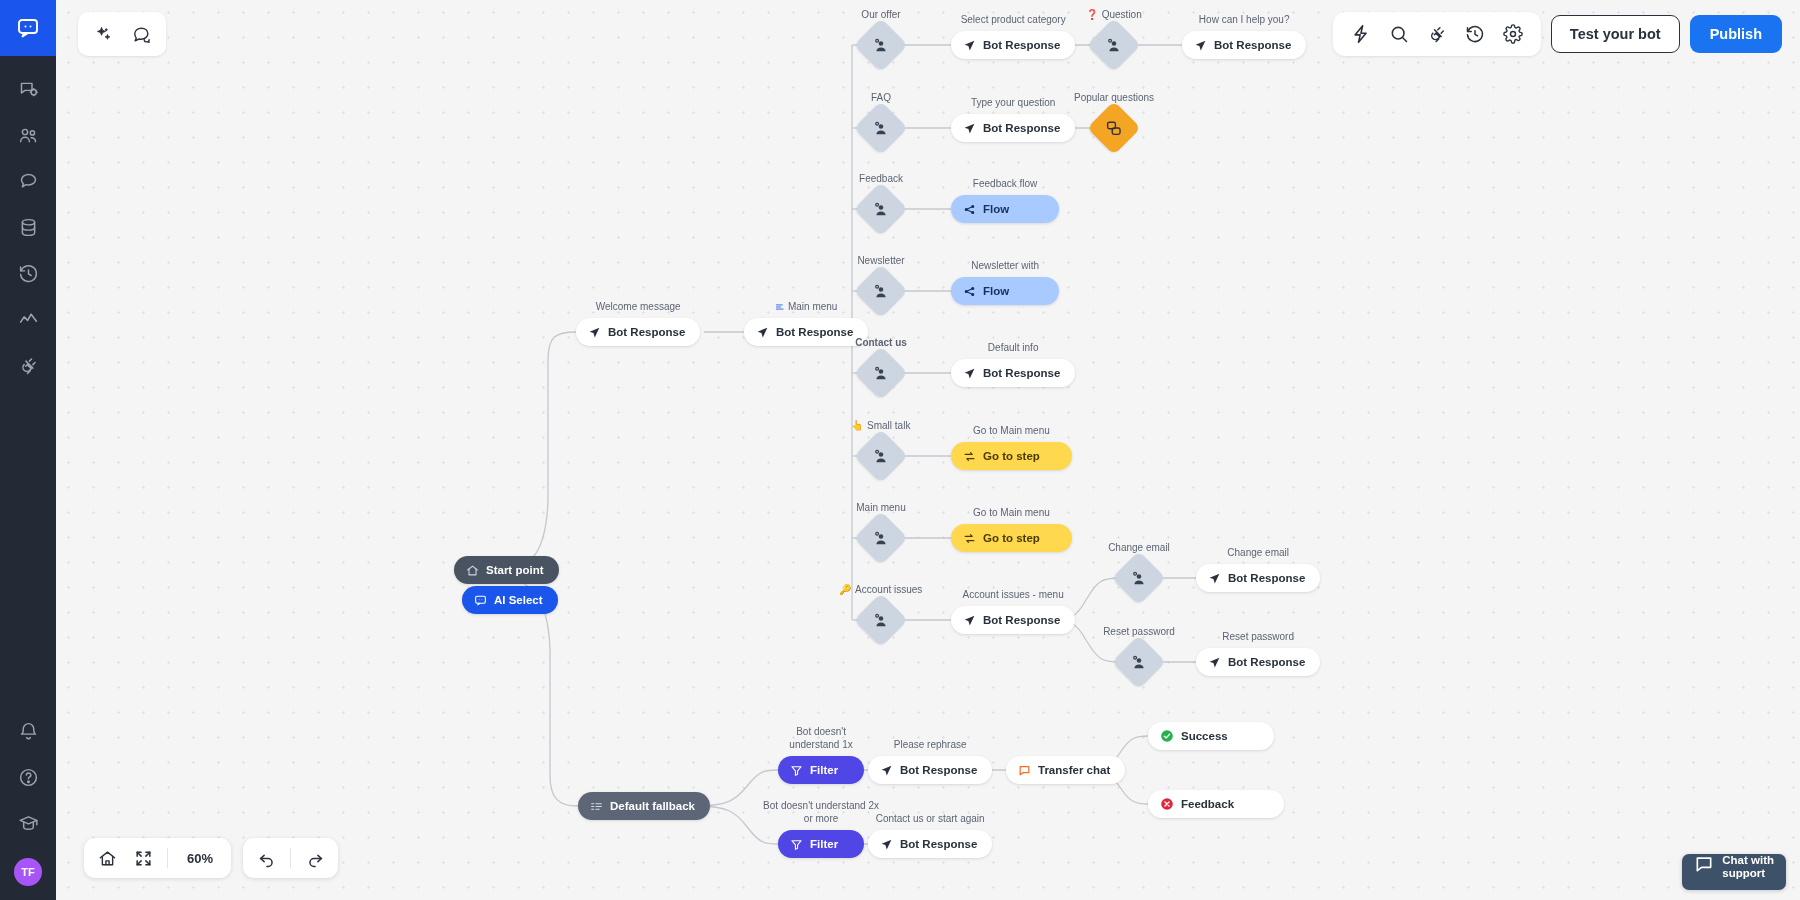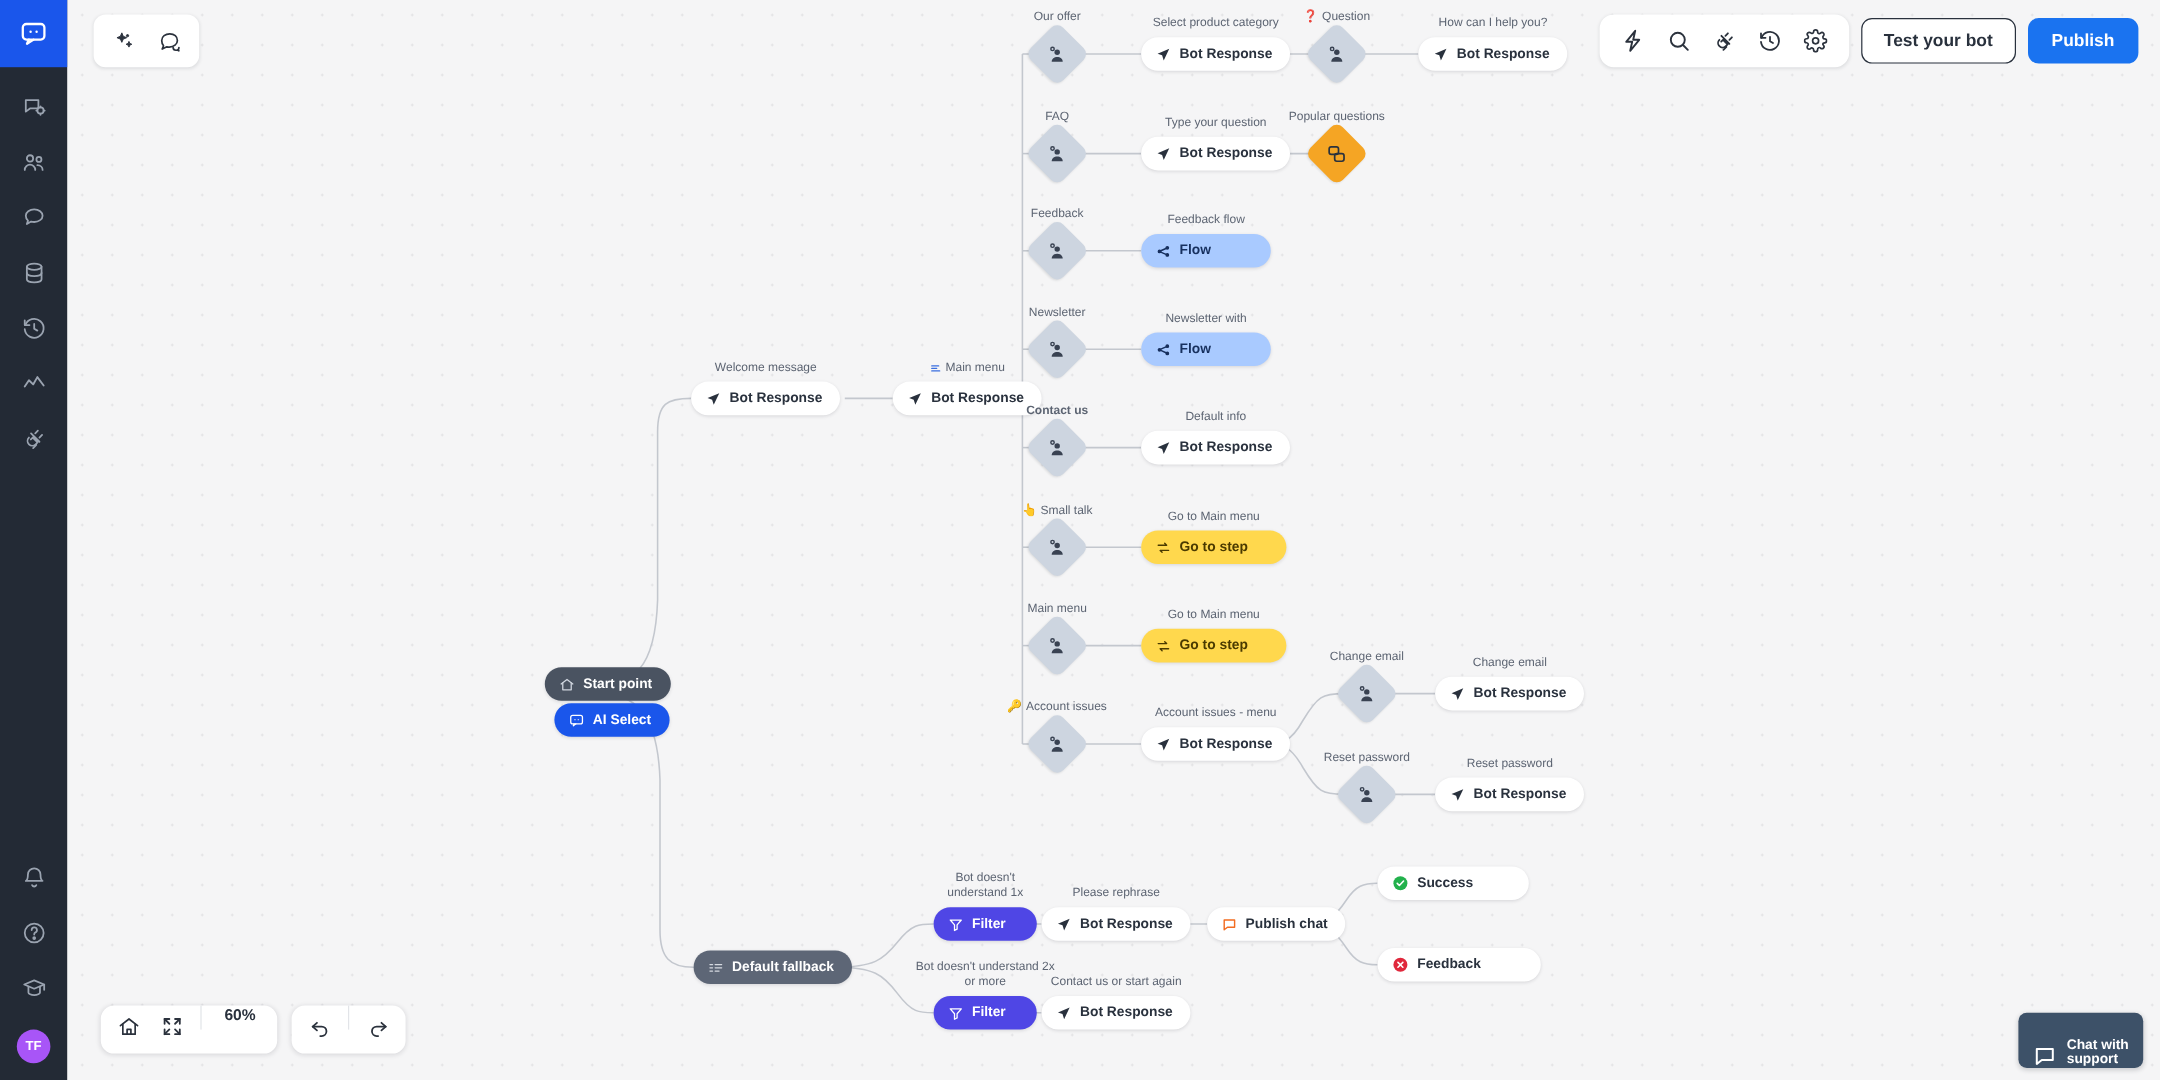--- a/index.html
+++ b/index.html
@@ -150,32 +150,32 @@
   .emoji { font-size: 10px; }
 
   
   #zoomctl {
     position: absolute; left: 84px; bottom: 22px;
     display: flex; align-items: center; gap: 12px;
     z-index: 30;
   }
   .ctl-group {
     background: #fff; border-radius: 11px;
-    height: 40px; display: flex; 
+    height: 40px; display: flex; align-items: center;
     padding: 0 6px; gap: 2px;
     box-shadow: 0 1px 4px rgba(20,25,35,.13);
   }
   .ctl-sep { width: 1px; height: 20px; background: #e2e4e8; margin: 0 5px; }
   .zoom-val { font-size: 13px; font-weight: bold; color: #29313d; padding: 0 12px; }
 
   #chat-support {
     position: absolute; right: 14px; bottom: 10px;
     background: #3d5168; color: #fff;
     border-radius: 7px;
-    height: 46px; display: flex; align-items: flex-end; gap: 8px;
+    height: 36px; display: flex; align-items: flex-start; gap: 8px;
     padding: 0 12px;
     font-size: 11.5px; font-weight: bold; line-height: 1.1;
     cursor: pointer; z-index: 30;
     box-shadow: 0 1px 4px rgba(20,25,35,.2);
   }
   #chat-support .cs-txt { display: flex; flex-direction: column; }
 </style>
 </head>
 <body>
 
@@ -646,21 +646,21 @@
         </svg>
       <span>Bot Response</span>
     </div>
   </div>
 
   <div class="node" style="left:950px; top:756px;">
     <div class="pill white">
       <svg width="13" height="13" viewBox="0 0 24 24" fill="none" stroke="#f26c21" stroke-width="2.2" stroke-linejoin="round">
           <path d="M4 5h16v11H9l-5 4z"></path>
         </svg>
-      <span>Publish chat</span>
+      <span>Transfer chat</span>
     </div>
   </div>
   <div class="node" style="left:1092px; top:722px;">
     <div class="pill white" style="padding-right:46px">
       <svg width="14" height="14" viewBox="0 0 24 24">
           <circle cx="12" cy="12" r="10" fill="#22b14c"></circle>
           <path d="M7.5 12.3l3 3 6-6.4" fill="none" stroke="#fff" stroke-width="2.3" stroke-linecap="round" stroke-linejoin="round"></path>
         </svg>
       <span>Success</span>
     </div>

